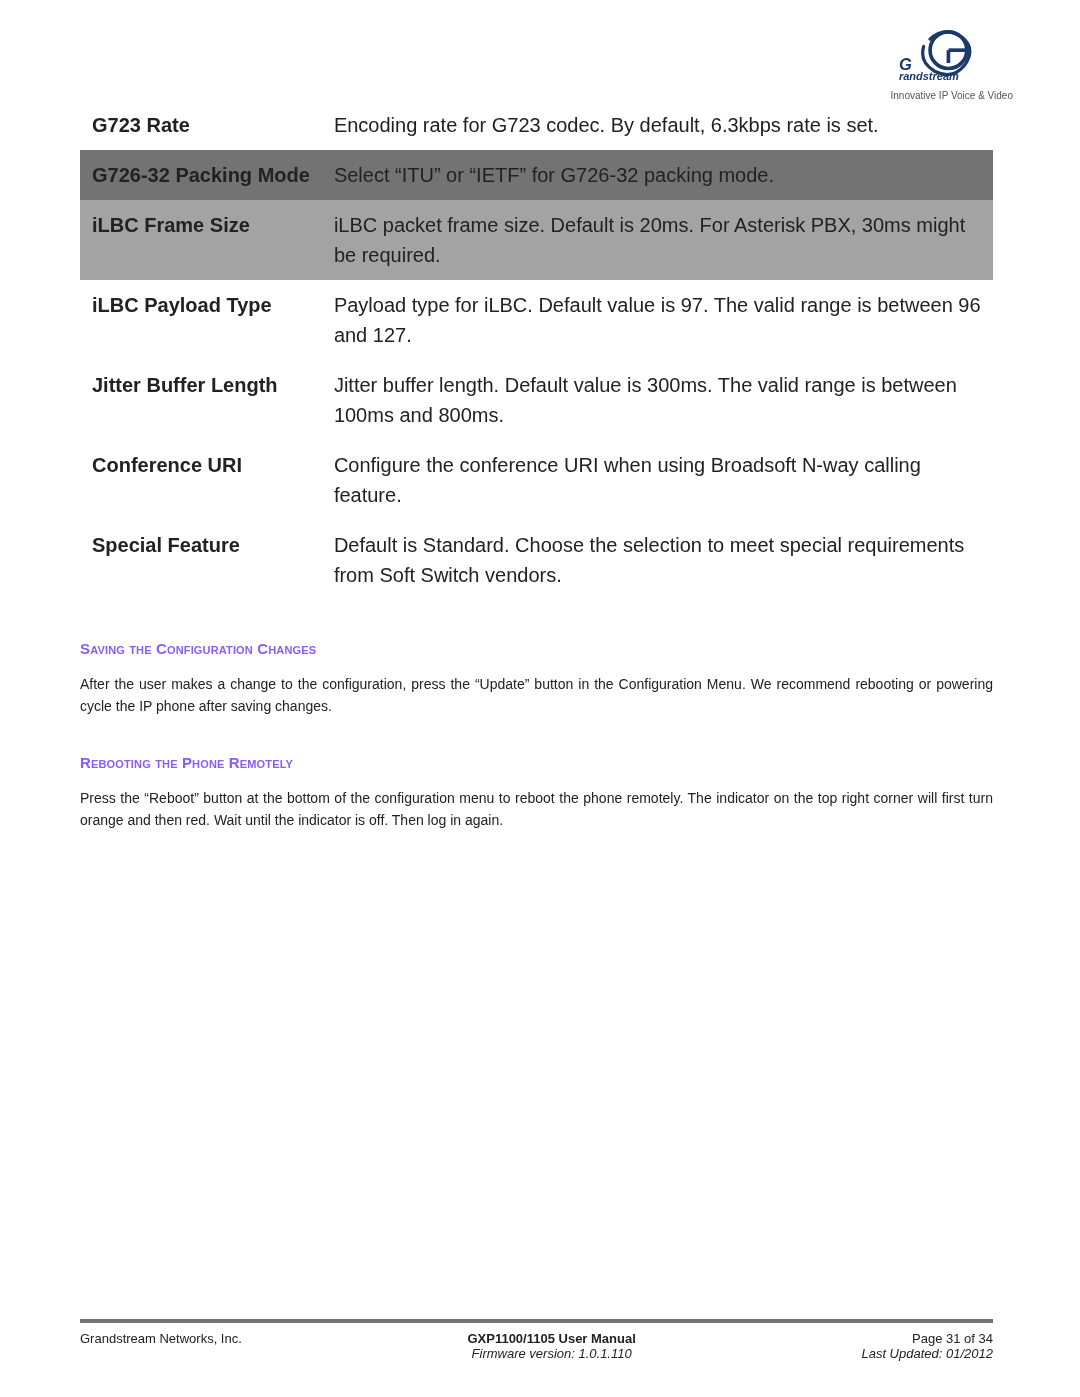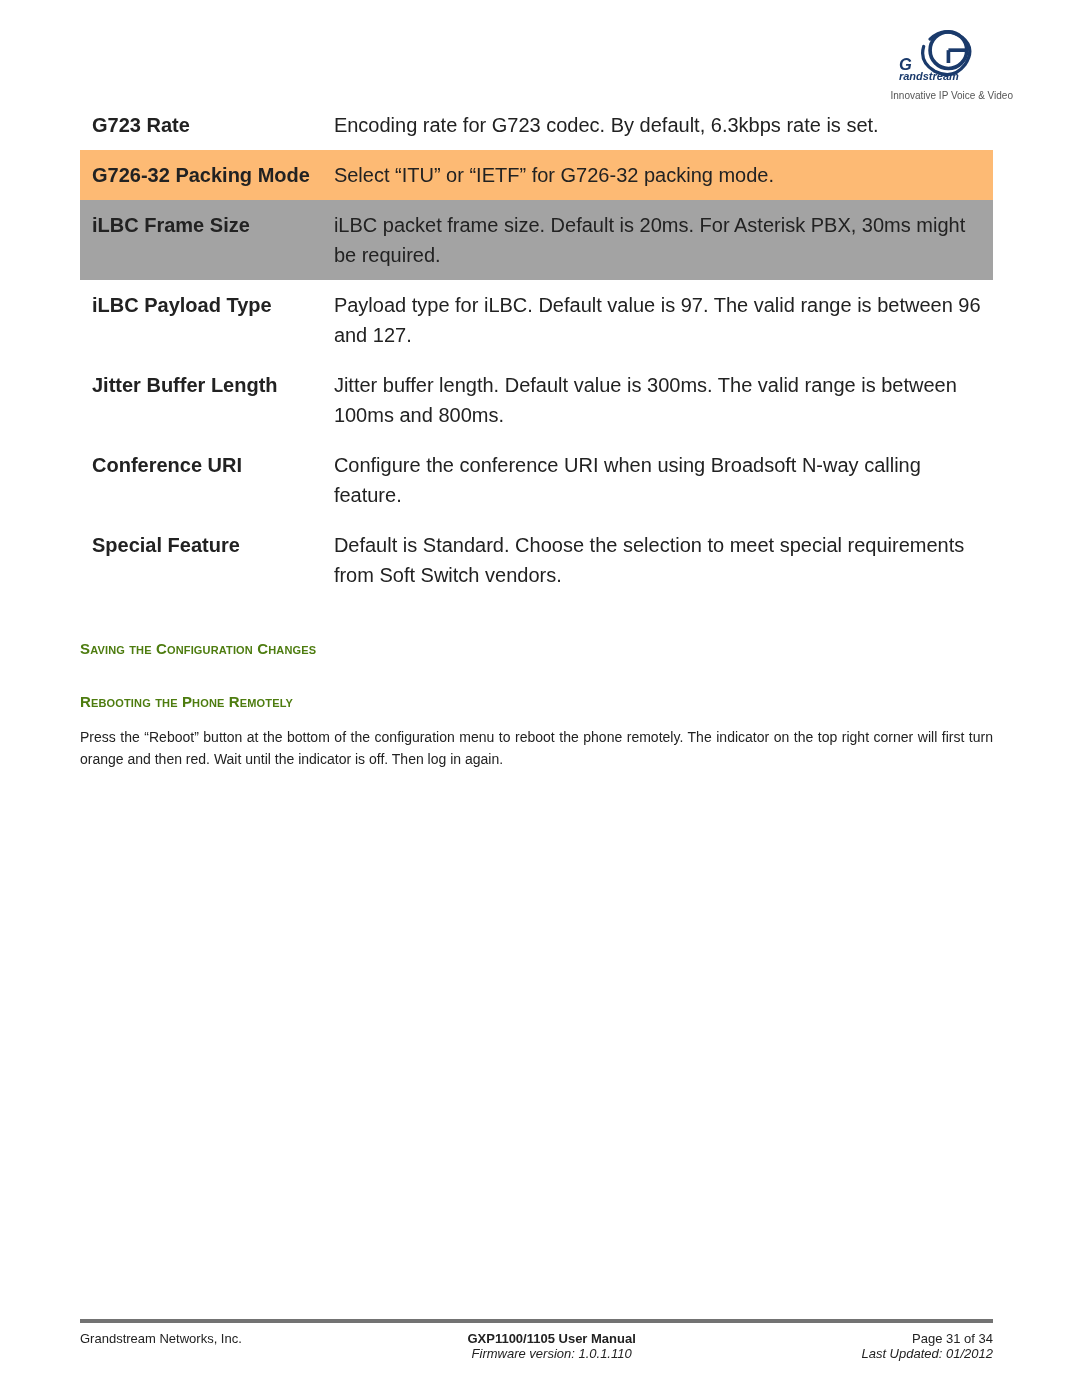--- a/index.html
+++ b/index.html
@@ -42,21 +42,21 @@
       line-height: 1.5;
     }
     .content-table td:first-child {
       font-weight: bold;
       width: 220px;
       white-space: nowrap;
     }
     .section-heading {
       font-size: 15px;
       font-weight: bold;
-      color: #4d7c0f;
+      color: #8b5cf6;
       margin-top: 36px;
       margin-bottom: 16px;
       letter-spacing: 0.01em;
     }
     .section-body {
       font-size: 14px;
       line-height: 1.6;
       text-align: justify;
       margin-bottom: 30px;
     }
@@ -109,21 +109,21 @@
     </svg>
     <div style="font-size:10px; color:#555; margin-top:2px;">Innovative IP Voice &amp; Video</div>
   </div>
 
   <table class="content-table">
     <tbody id="table-body">
     <tr style="background-color: rgb(255, 255, 255);">
           <td style="font-weight: bold; width: 220px;">G723 Rate</td>
           <td>Encoding rate for G723 codec. By default, 6.3kbps rate is set.</td>
         </tr>
-        <tr style="background-color: #fdba74;">
+        <tr style="background-color: #737373;">
           <td style="font-weight: bold; width: 220px;">G726-32 Packing Mode</td>
           <td>Select “ITU” or “IETF” for G726-32 packing mode.</td>
         </tr>
         <tr style="background-color: #a3a3a3;">
           <td style="font-weight: bold; width: 220px;">iLBC Frame Size</td>
           <td>iLBC packet frame size. Default is 20ms. For Asterisk PBX, 30ms might be required.</td>
         </tr>
         <tr style="background-color: rgb(255, 255, 255);">
           <td style="font-weight: bold; width: 220px;">iLBC Payload Type</td>
           <td>Payload type for iLBC. Default value is 97. The valid range is between 96 and 127.</td>
@@ -138,20 +138,21 @@
         </tr>
         <tr style="background-color: rgb(255, 255, 255);">
           <td style="font-weight: bold; width: 220px;">Special Feature</td>
           <td>Default is Standard. Choose the selection to meet special requirements from Soft Switch vendors.</td>
         </tr>
       </tbody>
   </table>
 
   <div id="sections-container">
       <div class="section-heading"><span style="font-variant: small-caps;">Saving the </span><span style="font-variant: small-caps;">Configuration Changes</span></div>
+      <div class="section-body">After the user makes a change to the configuration, press the “Update” button in the Configuration Menu. We recommend rebooting or powering cycle the IP phone after saving changes.</div>
       <div class="section-heading"><span style="font-variant: small-caps;">Rebooting the </span><span style="font-variant: small-caps;">Phone Remotely</span></div>
       <div class="section-body">Press the “Reboot” button at the bottom of the configuration menu to reboot the phone remotely. The indicator on the top right corner will first turn orange and then red. Wait until the indicator is off. Then log in again.</div>
     </div>
 
   <div class="footer">
     <div class="footer-left">Grandstream Networks, Inc.</div>
     <div class="footer-center">
       <div class="manual-title">GXP1100/1105 User Manual</div>
       <div class="firmware">Firmware version: 1.0.1.110</div>
     </div>

